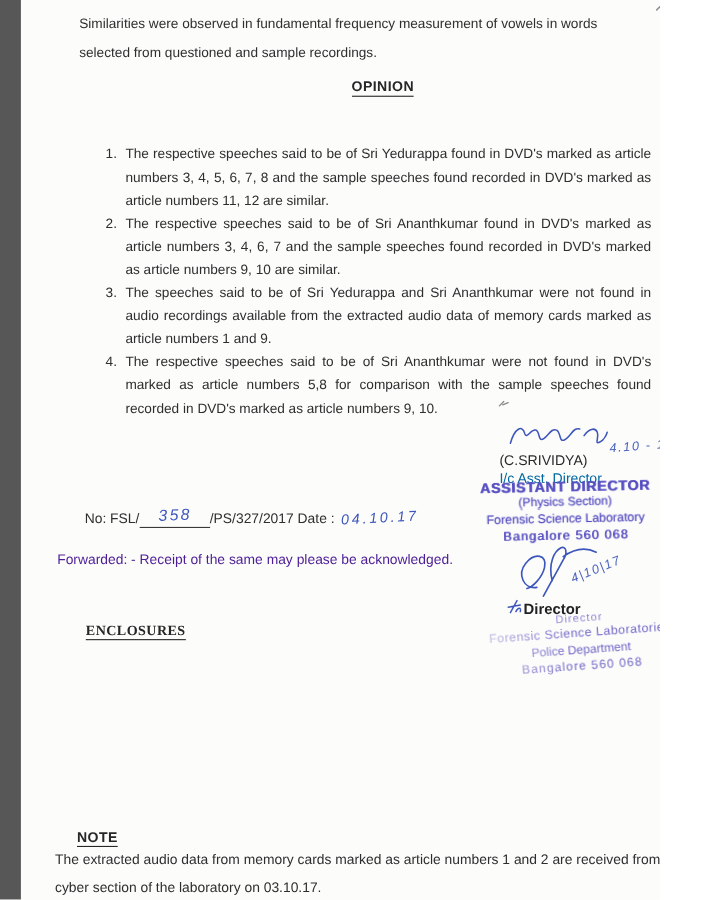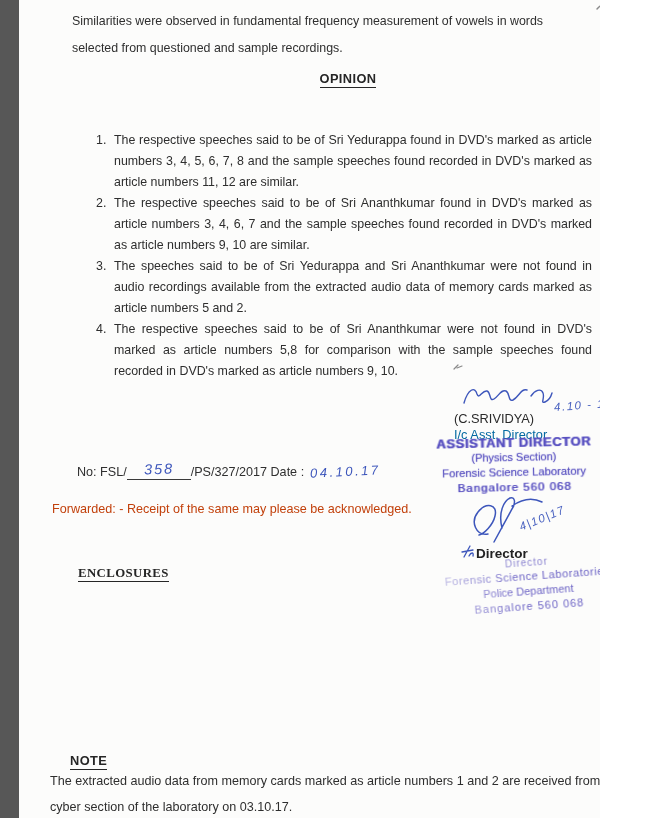--- a/index.html
+++ b/index.html
@@ -57,21 +57,21 @@
     text-align:center;vertical-align:baseline;height:16px;
   }
   .ref-number{
     display:inline-block;font-size:14.5px;font-style:italic;letter-spacing:2px;
     transform:translateY(-2px) rotate(-2deg);
   }
   .ref-date{
     display:inline-block;font-size:13px;font-style:italic;letter-spacing:2.5px;
     transform:rotate(-3deg);margin-left:6px;
   }
-  .forwarded{left:52px;top:502px;font-size:12.6px;color:#c2410c;}
+  .forwarded{left:52px;top:502px;font-size:12.6px;color:#4c1d95;}
 
   .director-row{left:476px;top:546px;font-size:13.5px;font-weight:bold;color:#222;}
   .for-mark{position:absolute;left:-16px;top:-2px;}
 
   .stamp2{
     left:430px;top:556px;width:196px;text-align:center;
     color:#6e65c6;transform:rotate(-4deg);filter:blur(.25px);
     -webkit-mask-image:linear-gradient(to right, rgba(0,0,0,.3), #000 45%);
     mask-image:linear-gradient(to right, rgba(0,0,0,.3), #000 45%);
   }
@@ -110,21 +110,21 @@
     <div class="item">
       <div class="num">1.</div>
       <div class="itxt">The respective speeches said to be of Sri Yedurappa found in DVD's marked as article numbers 3, 4, 5, 6, 7, 8 and the sample speeches found recorded in DVD's marked as article numbers 11, 12 are similar.</div>
     </div>
     <div class="item">
       <div class="num">2.</div>
       <div class="itxt">The respective speeches said to be of Sri Ananthkumar found in DVD's marked as article numbers 3, 4, 6, 7 and the sample speeches found recorded in DVD's marked as article numbers 9, 10 are similar.</div>
     </div>
     <div class="item">
       <div class="num">3.</div>
-      <div class="itxt">The speeches said to be of Sri Yedurappa and Sri Ananthkumar were not found in audio recordings available from the extracted audio data of memory cards marked as article numbers 5 and 2.</div>
+      <div class="itxt">The speeches said to be of Sri Yedurappa and Sri Ananthkumar were not found in audio recordings available from the extracted audio data of memory cards marked as article numbers 1 and 9.</div>
     </div>
     <div class="item">
       <div class="num">4.</div>
       <div class="itxt">The respective speeches said to be of Sri Ananthkumar were not found in DVD's marked as article numbers 5,8 for comparison with the sample speeches found recorded in DVD's marked as article numbers 9, 10.</div>
     </div>
   </div>
 
   <svg class="abs pen-mark" style="left:452px;top:363px;" width="12" height="8">
     <path d="M2 6 L6 2 M5 5 L10 3" stroke-width="1.2"></path>
   </svg>

